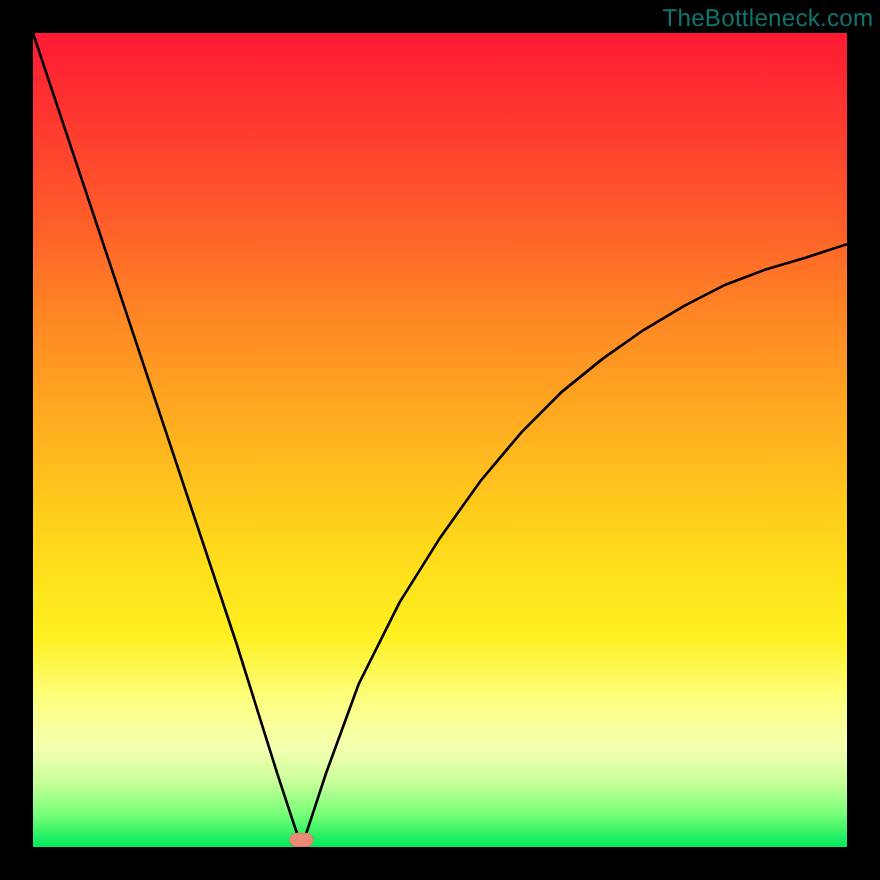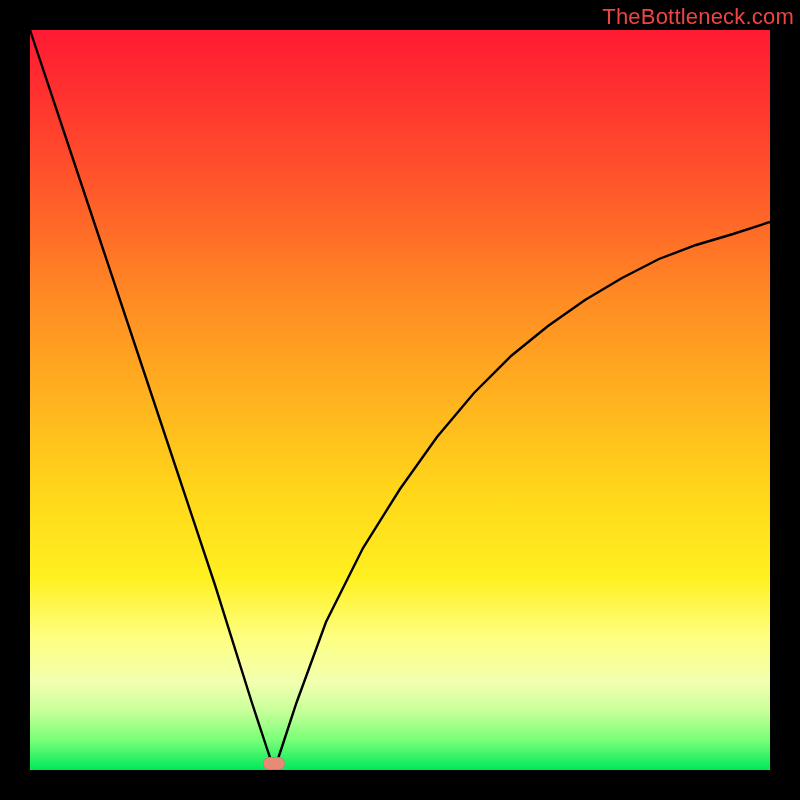--- a/index.html
+++ b/index.html
@@ -36,21 +36,21 @@
       #f4ffb0 88%,
       #c8ff9a 92%,
       #77ff77 96%,
       #00e85a 100%
     );
   }
   .watermark {
     position: absolute;
     top: 4px;
     right: 6px;
-    color: #ef4444;
+    color: #0f766e;
     font-size: 22px;
     font-weight: 500;
     letter-spacing: 0.2px;
     user-select: none;
   }
   .curve-svg {
     position: absolute;
     left: 30px;
     top: 30px;
     width: 740px;

